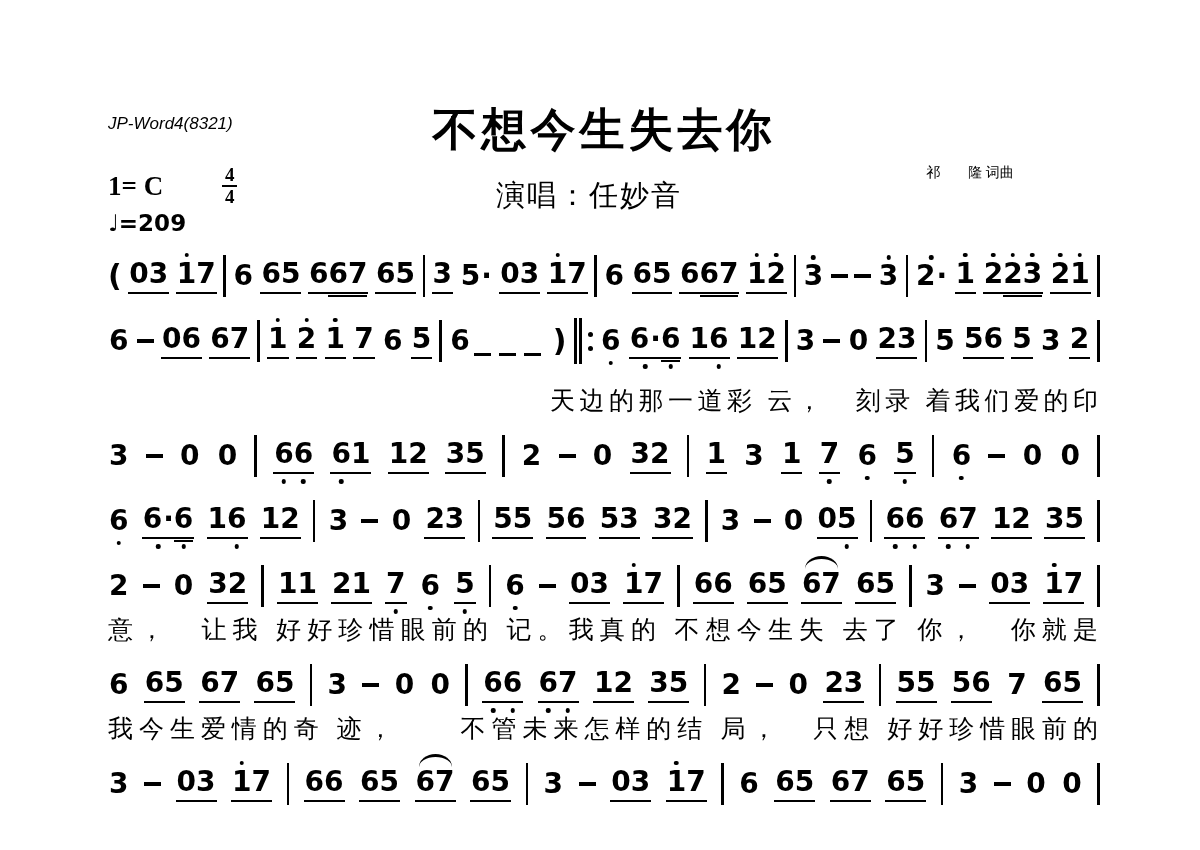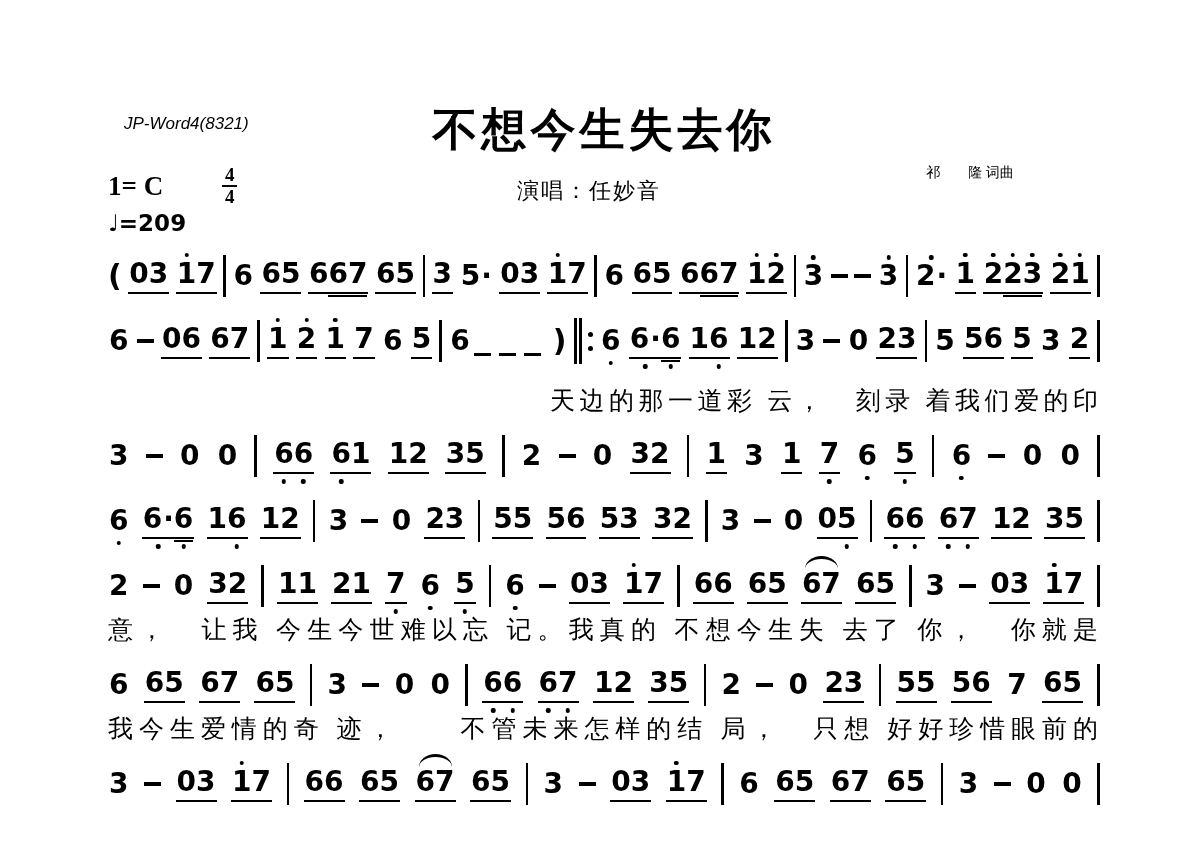--- a/index.html
+++ b/index.html
@@ -1,31 +1,31 @@
 <!DOCTYPE html>
 <html><head>
 <meta charset="utf-8">
 <style>
   html,body{margin:0;padding:0;background:#e8e8e8;}
   .page{position:relative;width:1200px;height:850px;margin:0 auto;background:#ffffff;color:#000;
         box-sizing:border-box;padding:100px 100px 0 108px;overflow:hidden;
         font-family:"Liberation Serif",serif;}
   
   .header{position:relative;}
-  .watermark{position:absolute;left:16px;top:14px;font:italic 17px "Liberation Sans",sans-serif;}
+  .watermark{position:absolute;left:0;top:14px;font:italic 17px "Liberation Sans",sans-serif;}
   .title{margin:0;text-align:center;font-weight:bold;font-size:45px;letter-spacing:4px;
          font-family:Liberation Mono, monospace;}
   .meta{display:flex;align-items:flex-start;margin-top:6px;}
   .meta-left{width:230px;}
   .key-line{display:flex;align-items:center;font-weight:bold;font-size:27px;gap:47px;}
   .timesig{display:inline-flex;flex-direction:column;align-items:center;margin-left:12px;
            font-size:19px;font-weight:bold;line-height:18px;}
   .timesig .frac-bar{width:15px;height:2px;background:#000;margin:1px 0;}
   .tempo-line{font-family:"DejaVu Sans","Liberation Sans",sans-serif;font-size:23px;font-weight:bold;margin-top:4px;}
-  .meta-center{flex:1;text-align:center;font-size:22px;padding-top:10px;letter-spacing:2px;}
+  .meta-center{flex:1;text-align:center;font-size:29px;padding-top:10px;letter-spacing:2px;}
   .meta-right{width:260px;text-align:center;font-size:14px;line-height:33px;margin-top:-10px;}
   
   .score{margin-top:14px;}
   .system{margin-bottom:13px;}
   .music-row{display:flex;justify-content:space-between;align-items:center;height:52px;
              font-family:"DejaVu Sans",sans-serif;font-weight:bold;font-size:28px;}
   .grp{display:inline-flex;align-items:flex-end;position:relative;padding:0 1px;}
   .grp.u1{border-bottom:2.5px solid #000;padding-bottom:3px;}
   .tok{position:relative;display:inline-block;min-width:17px;text-align:center;
        line-height:30px;height:30px;}
@@ -484,21 +484,21 @@
           <span class="grp u1">
             <span class="tok">0</span>
             <span class="tok">3</span>
           </span>
           <span class="grp u1">
             <span class="tok">1<i class="da"></i></span>
             <span class="tok">7</span>
           </span>
           <span class="bar"></span>
         </div>
-        <div class="lyric-row">意，　让我 今生今世难以忘 记。我真的 不想今生失 去了 你，　你就是</div>
+        <div class="lyric-row">意，　让我 好好珍惜眼前的 记。我真的 不想今生失 去了 你，　你就是</div>
       </div>
       <div class="system sys6">
         <div class="music-row">
           <span class="grp">
             <span class="tok">6</span>
           </span>
           <span class="grp u1">
             <span class="tok">6</span>
             <span class="tok">5</span>
           </span>

